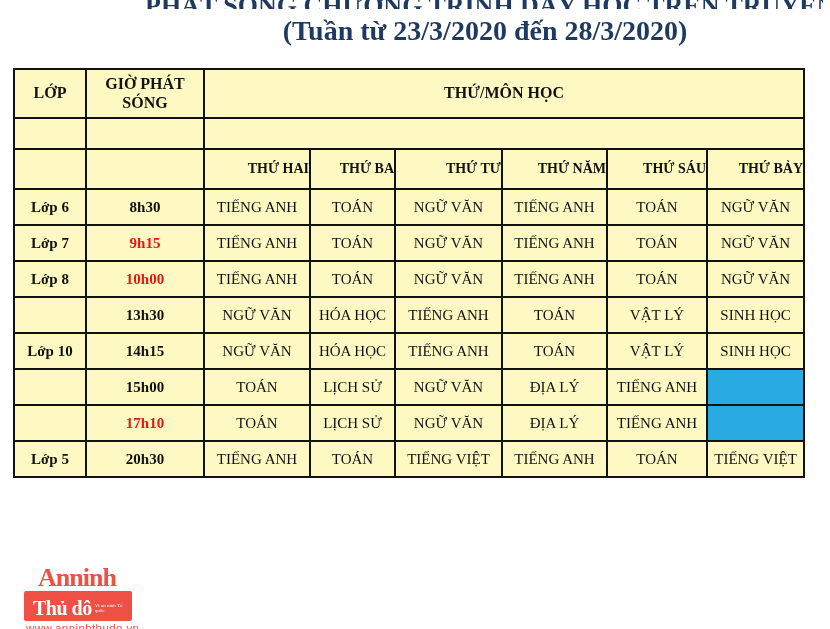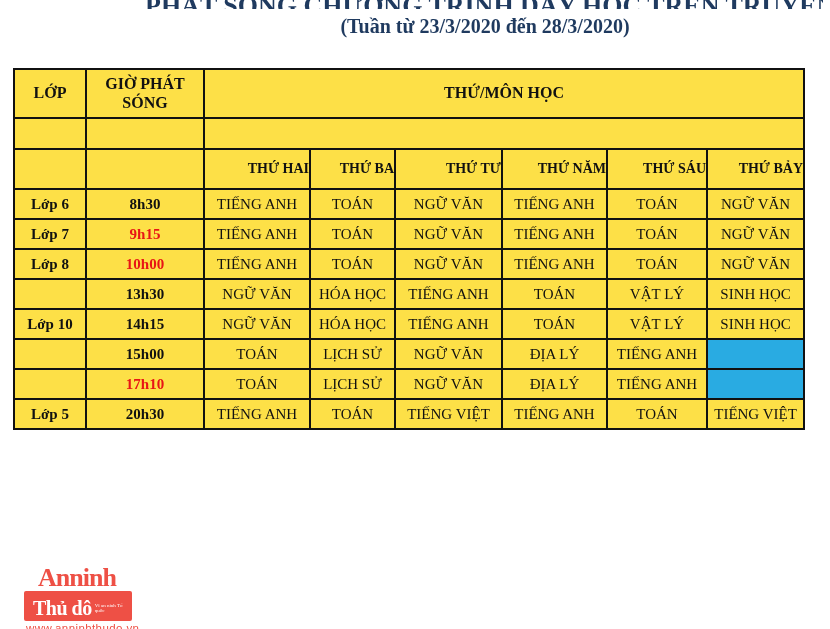--- a/index.html
+++ b/index.html
@@ -16,40 +16,40 @@
     position:absolute;left:145px;top:0;width:678px;height:9px;
     overflow:hidden;text-align:center;
   }
   .title1-clip span{
     display:inline-block;margin-top:-19px;
     font-weight:bold;font-size:26px;white-space:nowrap;
     color:var(--navy,#1f3a5f);
   }
   .title2{
     position:absolute;left:140px;top:15px;width:690px;
-    text-align:center;font-weight:bold;font-size:20px;
+    text-align:center;font-weight:bold;font-size:28px;
     color:var(--navy,#1f3a5f);
   }
   
   table.schedule{
     position:absolute;left:13px;top:68px;width:790px;
     border-collapse:collapse;table-layout:fixed;
-    background:#fde047;
+    background:#fef9c3;
   }
   table.schedule td{
     border:2px solid #111;
     text-align:center;vertical-align:middle;
     font-size:15px;padding:0;overflow:hidden;white-space:nowrap;
   }
   tr.r1{height:49px;}
   tr.r1 td{font-weight:bold;font-size:16px;white-space:normal;line-height:1.15;}
   tr.r2{height:31px;}
   tr.r3{height:40px;}
   tr.r3 td{font-weight:bold;font-size:14px;text-align:right;}
-  tr.dr{height:30px;}
+  tr.dr{height:36px;}
   td.cls{font-weight:bold;font-size:16px;}
   td.time{font-weight:bold;font-size:16px;}
   td.red{color:var(--time-red,#e81515);}
   td.blue{background:var(--blue,#29abe2);}
   
   .logo{position:absolute;left:24px;top:565px;width:170px;line-height:1;}
   .logo-line1{
     display:inline-block;margin-left:10px;padding:0 4px 1px 4px;
     font-weight:bold;font-size:26px;letter-spacing:-1px;
     color:var(--logo-red,#ee5045);

